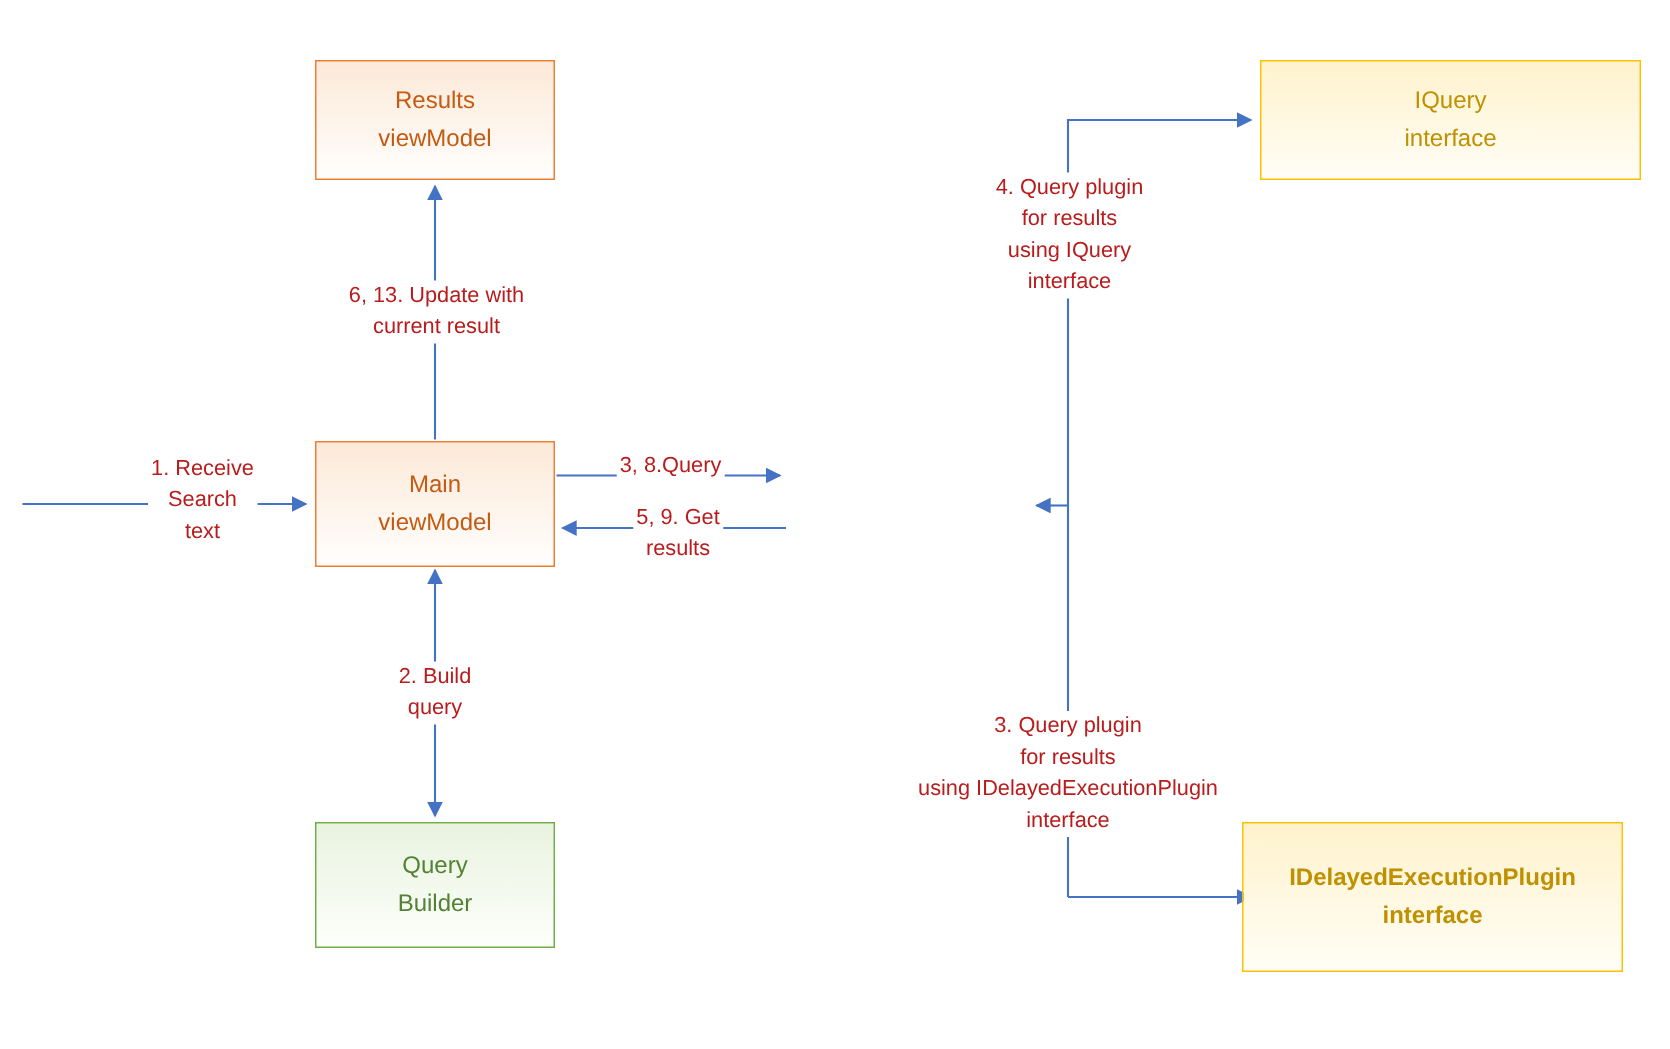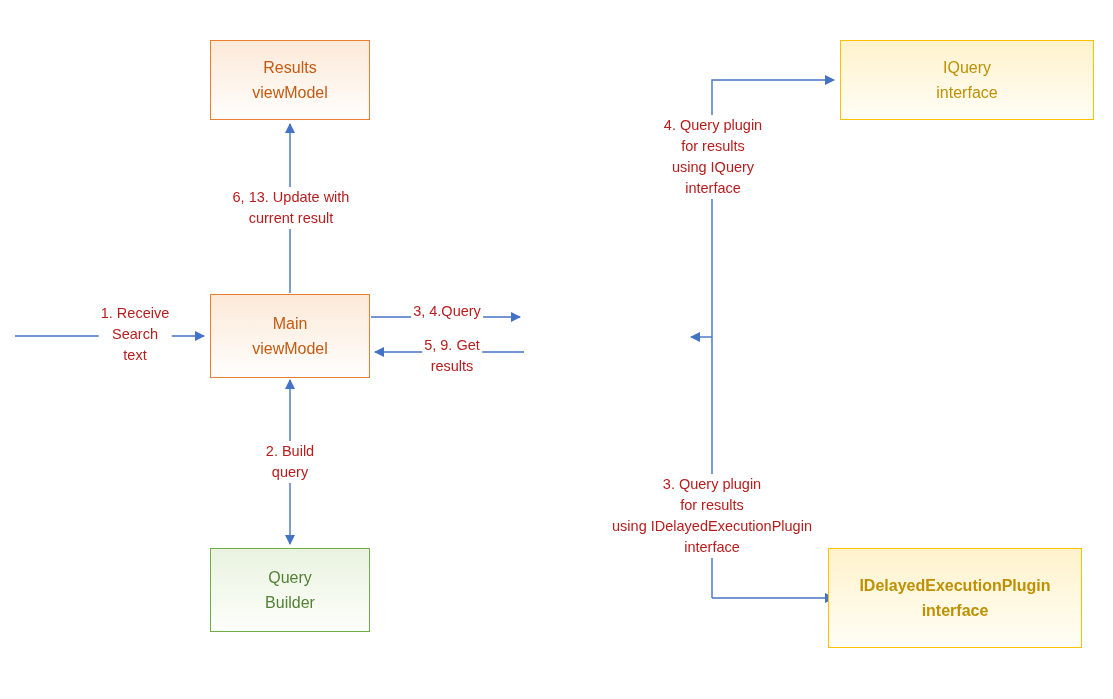--- a/index.html
+++ b/index.html
@@ -93,21 +93,21 @@
 interface</span>
   </div>
 
   <div class="conn-label" style="left:117px; top:334px;margin-left:18px;">1. Receive
 Search
 text</div>
 
   <div class="conn-label" style="left:291px; top:208px;">6, 13. Update with
 current result</div>
 
-  <div class="conn-label" style="left:447px; top:311px;">3, 4.Query</div>
+  <div class="conn-label" style="left:447px; top:311px;">3, 8.Query</div>
 
   <div class="conn-label" style="left:452px; top:356px;">5, 9. Get
 results</div>
 
   <div class="conn-label" style="left:290px; top:462px;">2. Build
 query</div>
 
   <div class="conn-label" style="left:713px; top:157px;">4. Query plugin
 for results
 using IQuery

